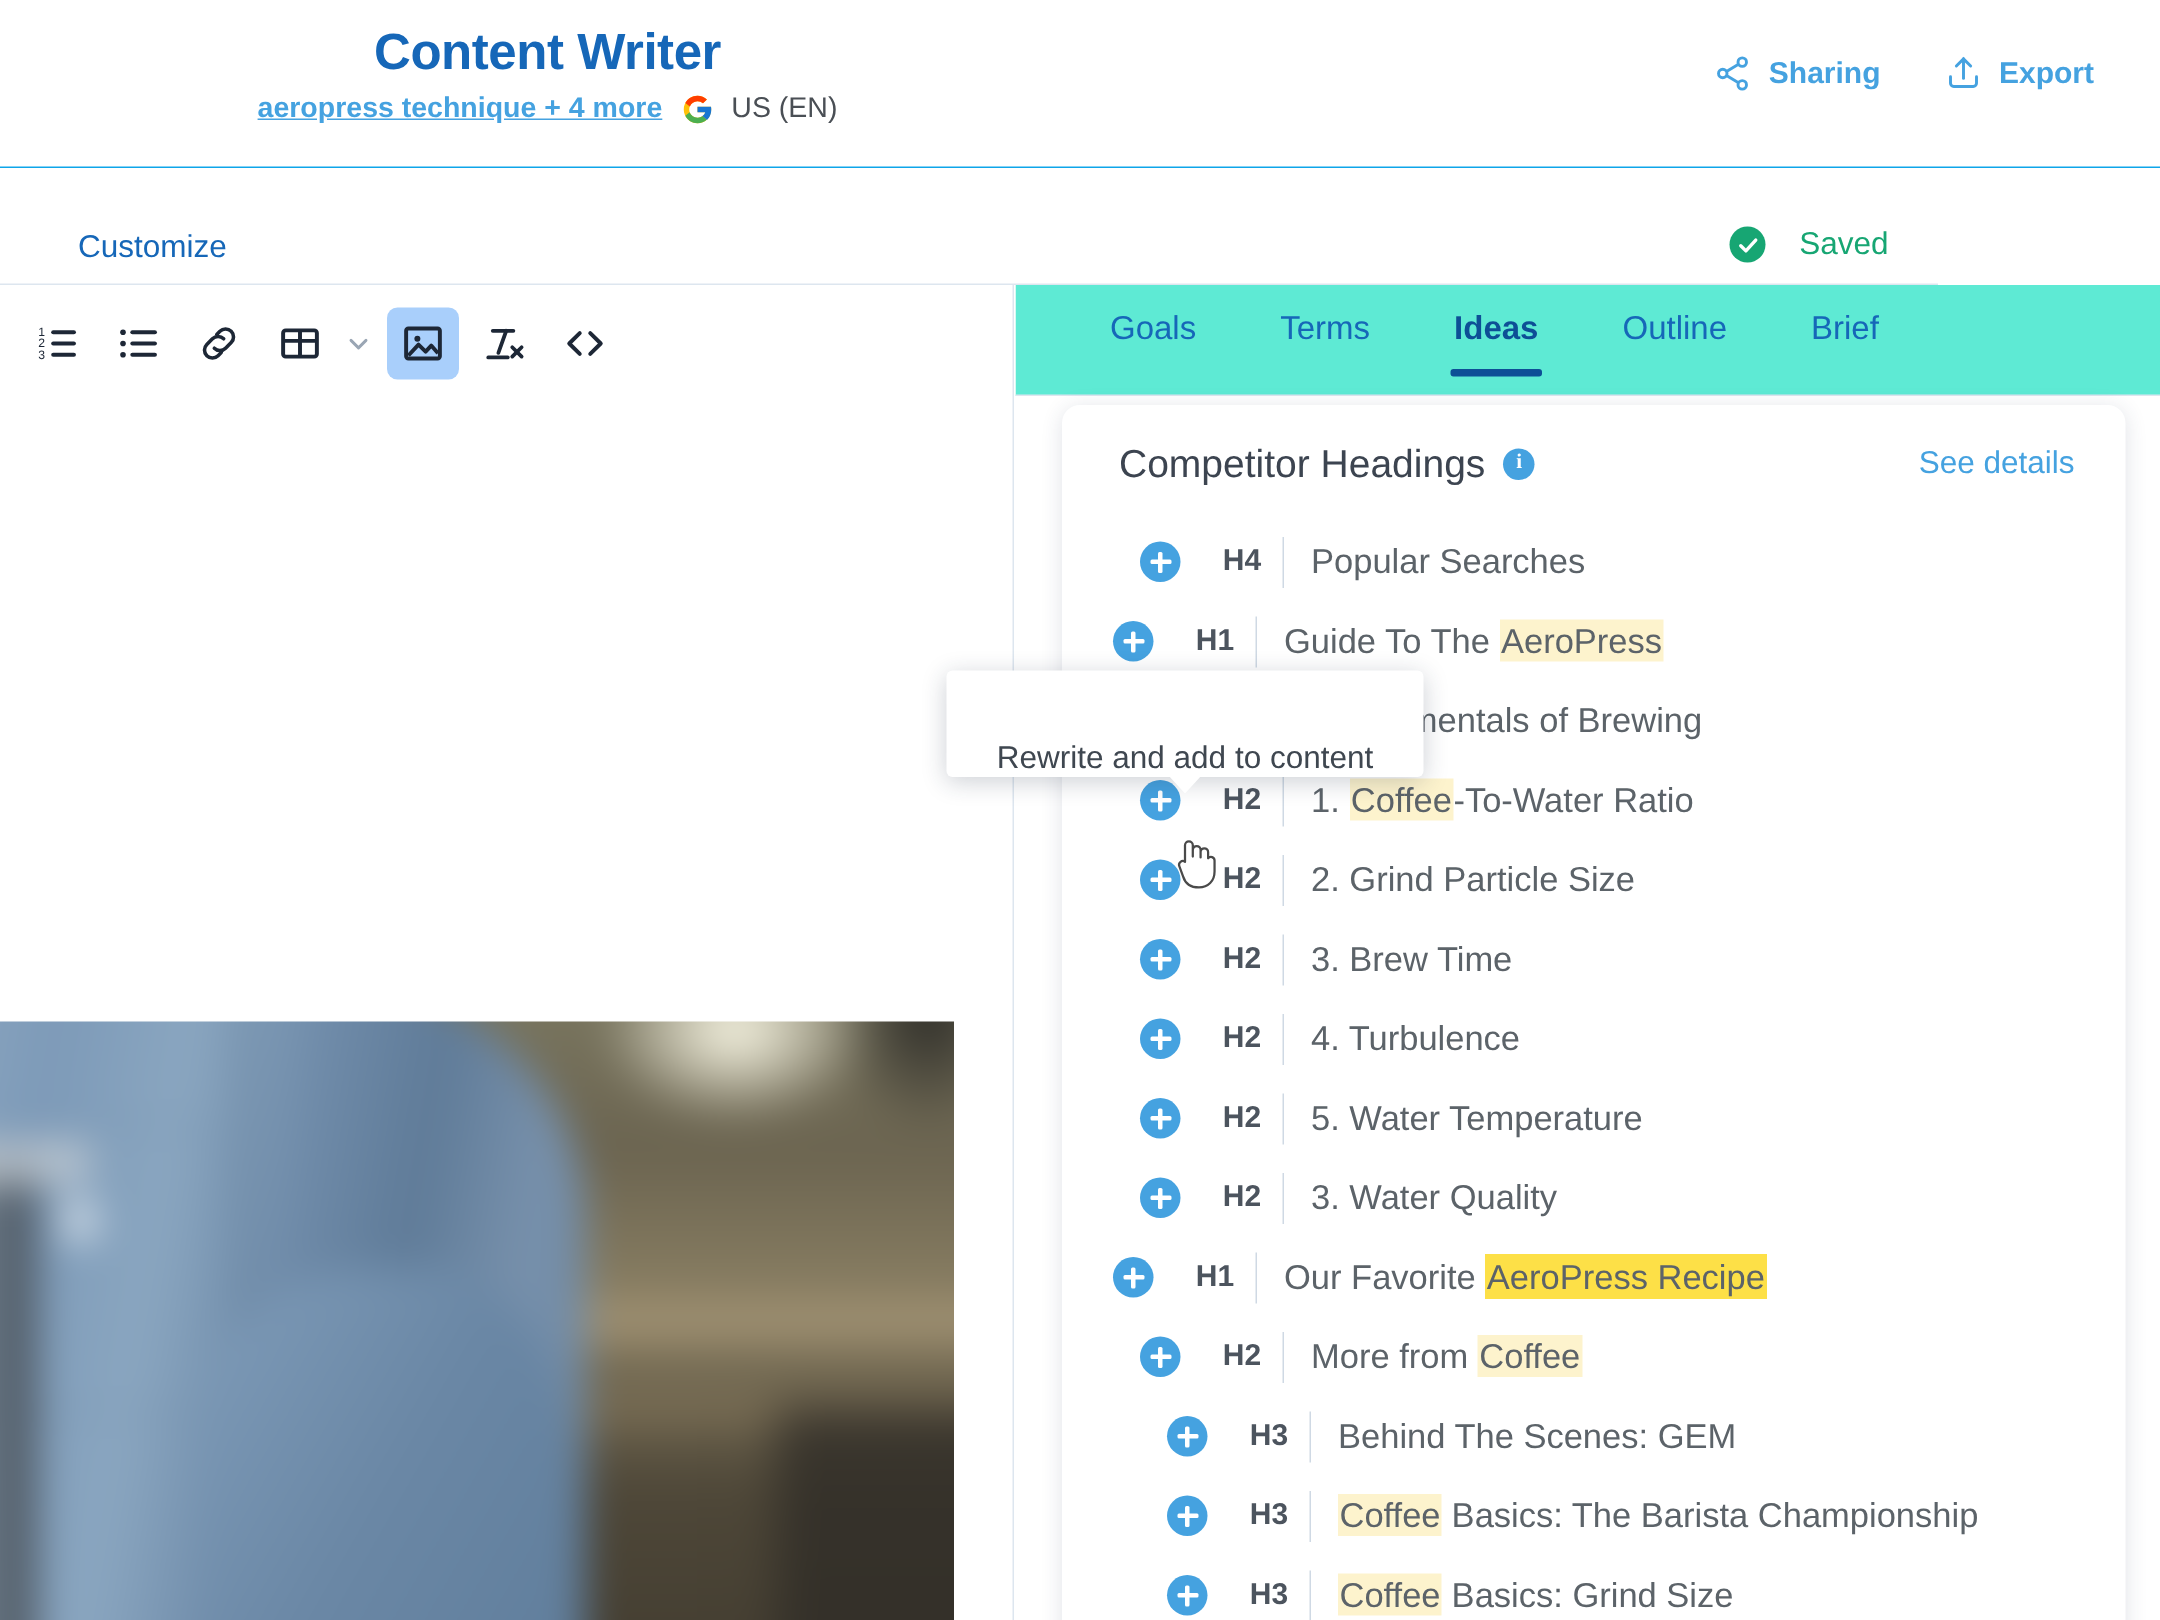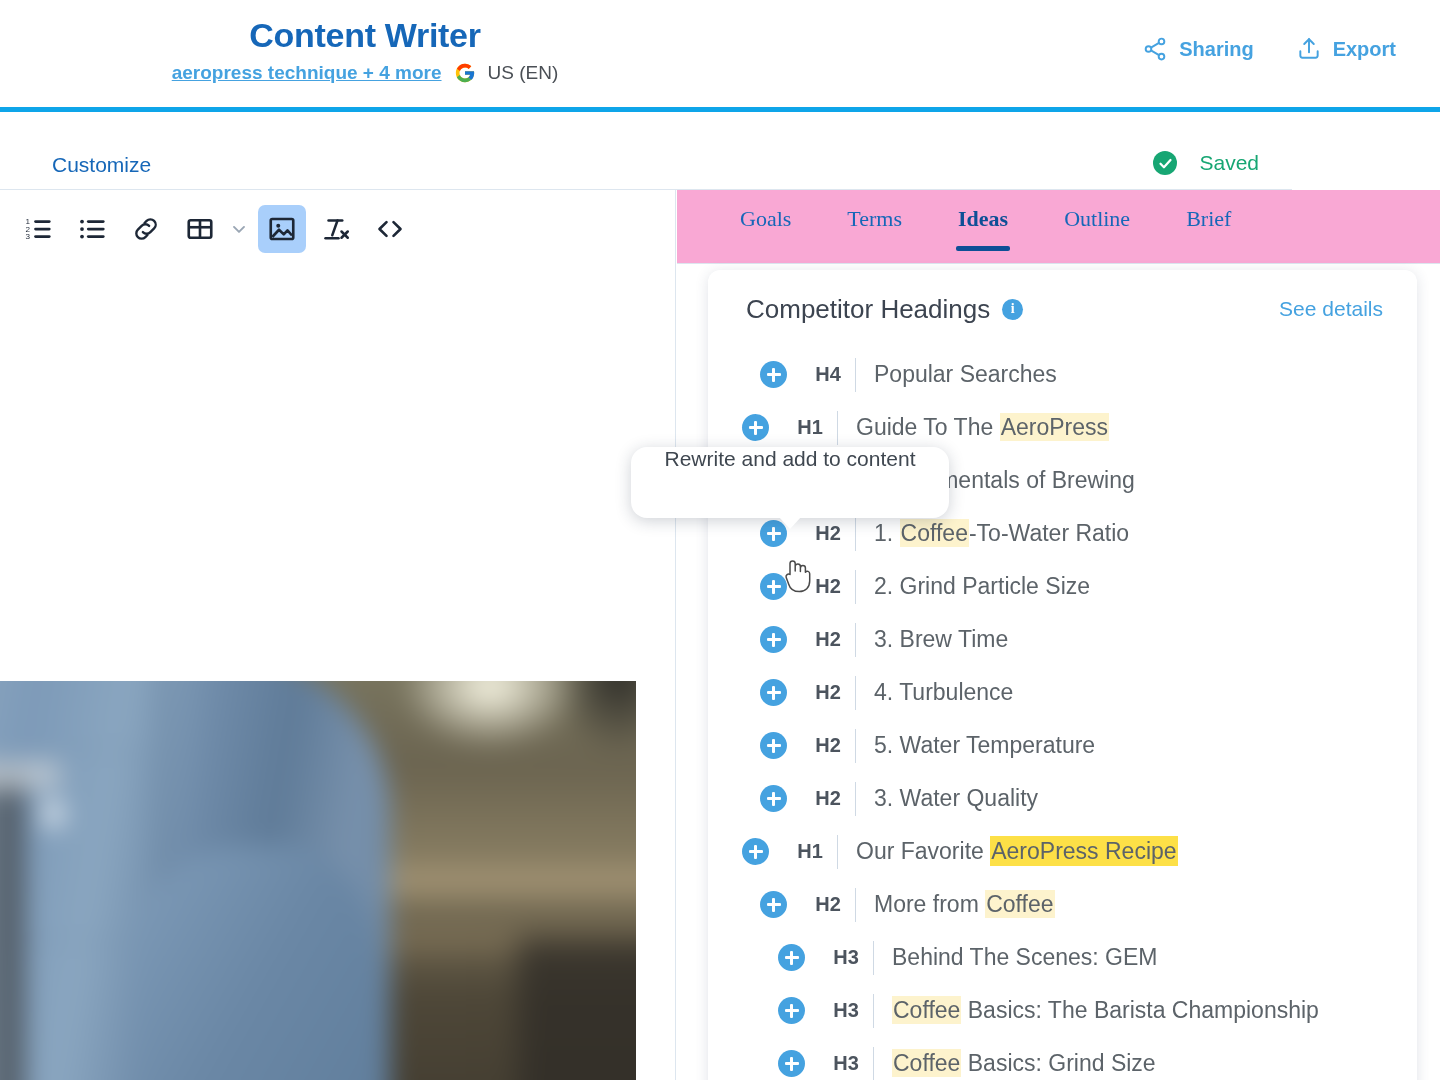--- a/index.html
+++ b/index.html
@@ -8,21 +8,21 @@
     width: 1440px; height: 1080px;
     font-family: "Liberation Sans", sans-serif;
     background: #ffffff;
     overflow: hidden;
   }
   .app { position: relative; width: 1440px; height: 1080px; background:#fff; }
 
   
   .topbar {
     position: absolute; left:0; top:0; width:1440px; height:112px;
-    background:#ffffff; border-bottom:5px solid #0ea5e9;padding-left:16px;
+    background:#ffffff; border-bottom:1px solid #0ea5e9;padding-left:16px;
   }
   .title-block {
     position:absolute; left:0; top:14px; width:730px; text-align:center;
   }
   .app-title {
     font-size:34px; font-weight:bold; color:#1667b8; letter-spacing:-0.3px;
     line-height:42px;
   }
   .subtitle-row {
     margin-top:6px; display:flex; align-items:center; justify-content:center; gap:12px;
@@ -120,21 +120,21 @@
     background:rgba(200,208,214,.8); border-radius:3px; }
 
   
   .panel {
     position:absolute; left:677px; top:190px; width:763px; height:890px;
     background:#ffffff; overflow:hidden;
   }
   .tabs {
     position:absolute; left:0; top:0; width:763px; height:74px;
     display:flex; align-items:flex-start; gap:0; padding-left:35px;
-    border-bottom:1px solid #dde6ef; background:#f9a8d4;font-family:Liberation Serif, serif;
+    border-bottom:1px solid #dde6ef; background:#5eead4;
   }
   .tab {
     position:relative; padding:16px 28px 0 28px; font-size:22px; color:#1667b8;
     cursor:pointer; white-space:nowrap;
   }
   .tab.active { font-weight:bold; color:#0d4f96; }
   .tab.active::after {
     content:""; position:absolute; left:26px; right:26px; bottom:-19px; height:5px;
     background:#0d4f96; border-radius:2px;
   }
@@ -178,23 +178,23 @@
   .sep { width:1px; height:34px; background:#cfd9e4; margin:0 18px 0 0; flex:0 0 1px; }
   .htext { font-size:23px; color:#5c6369; white-space:nowrap; }
 
   .ind-1 { padding-left:34px; }
   .ind-2 { padding-left:52px; }
   .ind-3 { padding-left:70px; }
 
   
   .tooltip {
     position:absolute; left:631px; top:447px; width:318px; height:71px;
-    background:#fff; border-radius:16px;
+    background:#fff; border-radius:4px;
     box-shadow:0 3px 16px rgba(30,45,70,.22);
-    display:flex; align-items:flex-start; justify-content:center;
+    display:flex; align-items:flex-end; justify-content:center;
     font-size:21px; color:#3f4750; z-index:40;
   }
   .tooltip::after {
     content:""; position:absolute; left:50%; margin-left:-11px; bottom:-11px;
     width:22px; height:12px; background:#fff;
     clip-path: polygon(0 0, 100% 0, 50% 100%);
   }
 
   
   .cursor { position:absolute; left:782px; top:557px; z-index:50; pointer-events:none; }

